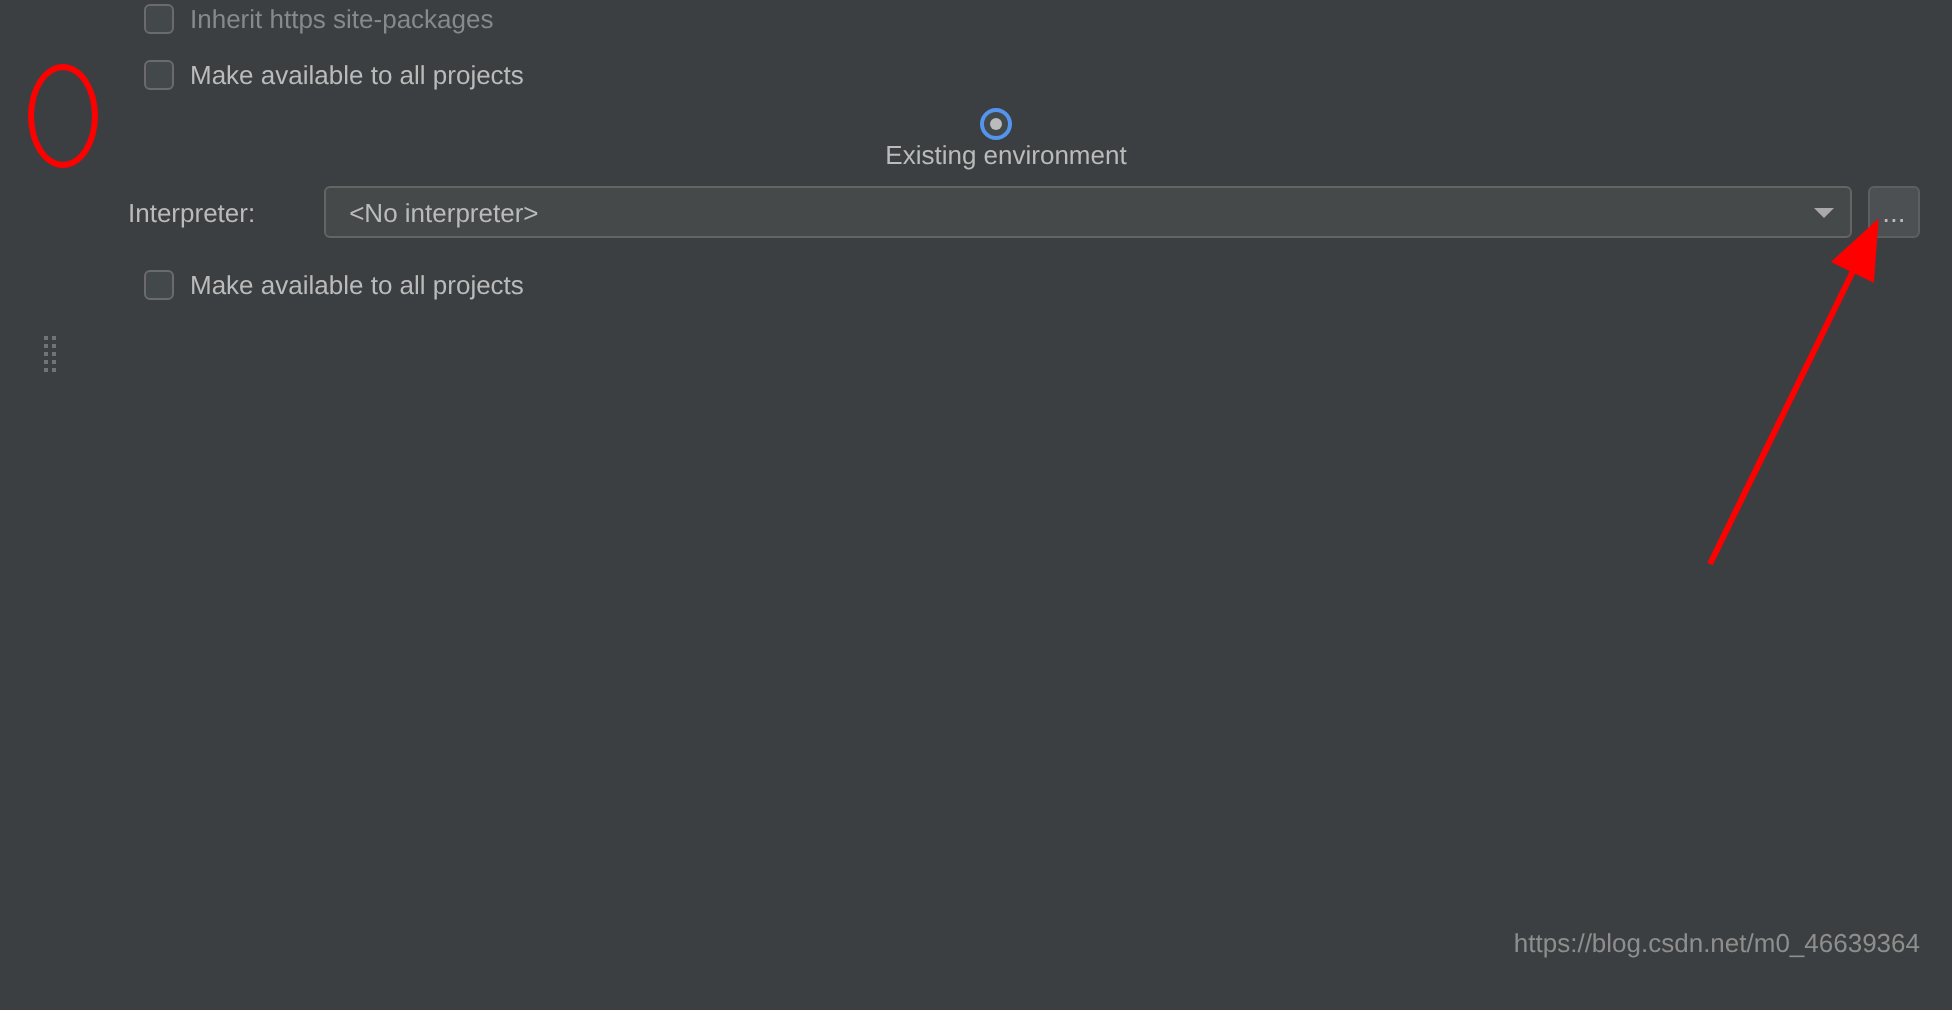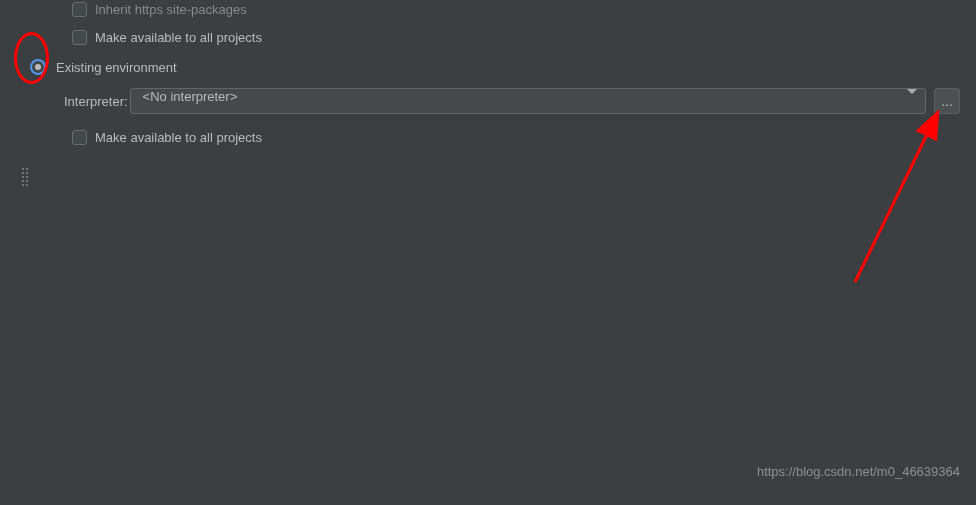--- a/index.html
+++ b/index.html
@@ -29,20 +29,21 @@
       border: 1px solid #6b6b6b;
       border-radius: 3px;
       background: #43494a;
       margin-right: 8px;
       flex: none;
     }
     .radio-row {
       padding-left: 30px;
       margin-top: 4px;
       margin-bottom: 4px;
+      flex-direction: column;
     }
     .radio {
       width: 16px;
       height: 16px;
       border: 2px solid #5394ec;
       border-radius: 50%;
       background: #43494a;
       margin-right: 10px;
       flex: none;
       display: flex;
@@ -53,25 +54,25 @@
       width: 6px;
       height: 6px;
       border-radius: 50%;
       background: #bbbbbb;
     }
     .interpreter-row {
       padding-left: 64px;
       margin-top: 8px;
       margin-bottom: 10px;
     }
-    .interp-label { margin-right: 2px; }
+    .interp-label { margin-right: 34px; }
     .dropdown {
       flex: 1;
       display: flex;
-      align-items: flex-start;
+      align-items: center;
       justify-content: space-between;
       background: #45494a;
       border: 1px solid #646464;
       border-radius: 3px;
       height: 26px;
       padding: 0 8px 0 12px;
       margin-right: 8px;
     }
     .dropdown-text { color: #bbbbbb; }
     .dropdown-arrow {

